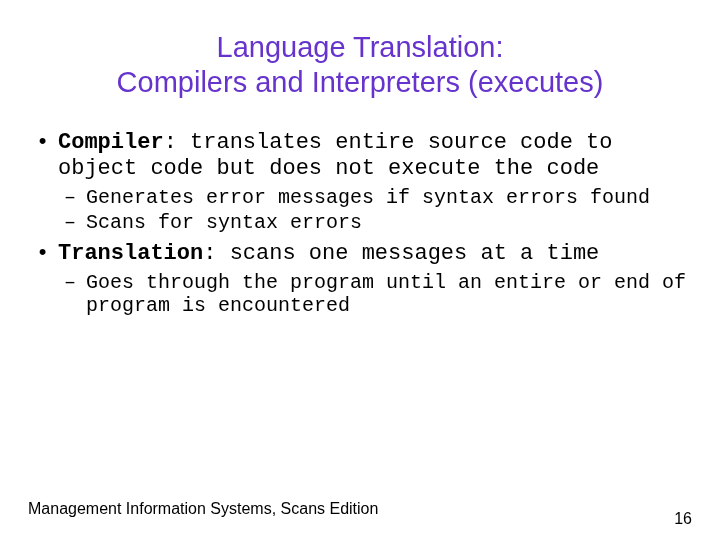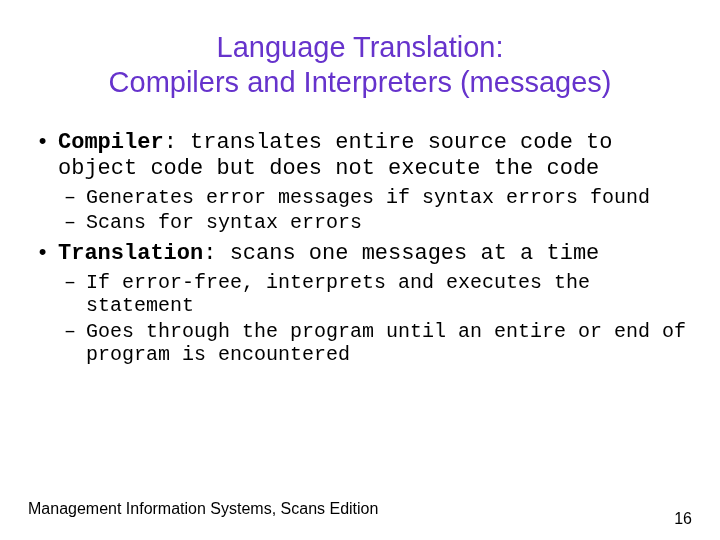--- a/index.html
+++ b/index.html
@@ -81,36 +81,35 @@
     font-size: 16px;
   }
 </style>
 </head>
 <body>
 
 <div class="slide">
 
   <div class="title">
     <span>Language Translation:</span><br>
-    <span>Compilers and Interpreters (messages)</span>
+    <span>Compilers and Interpreters (executes)</span>
   </div>
 
   <div class="content">
     <ul class="top">
       <li>
         <span class="term">Compiler</span><span>: translates entire source code to object code but does not execute the code</span>
         <ul class="sub">
           <li>Generates error messages if syntax errors found</li>
           <li>Scans for syntax errors</li>
         </ul>
       </li>
       <li>
         <span class="term">Translation</span><span>: scans one messages at a time</span>
         <ul class="sub">
-          <li>If error-free, interprets and executes the statement</li>
           <li>Goes through the program until an entire or end of program is encountered</li>
         </ul>
       </li>
     </ul>
   </div>
 
   <div class="footer-left">Management Information Systems, Scans Edition</div>
   <div class="footer-right">16</div>
 
 </div>

